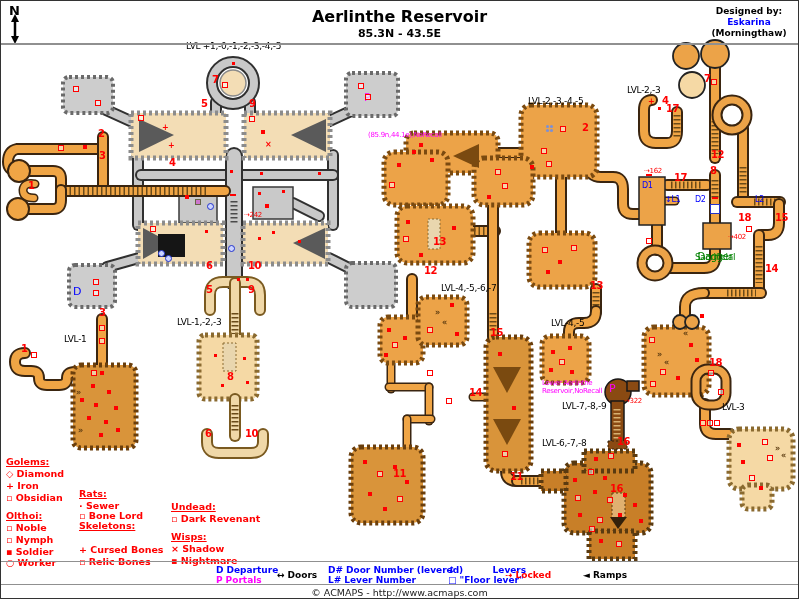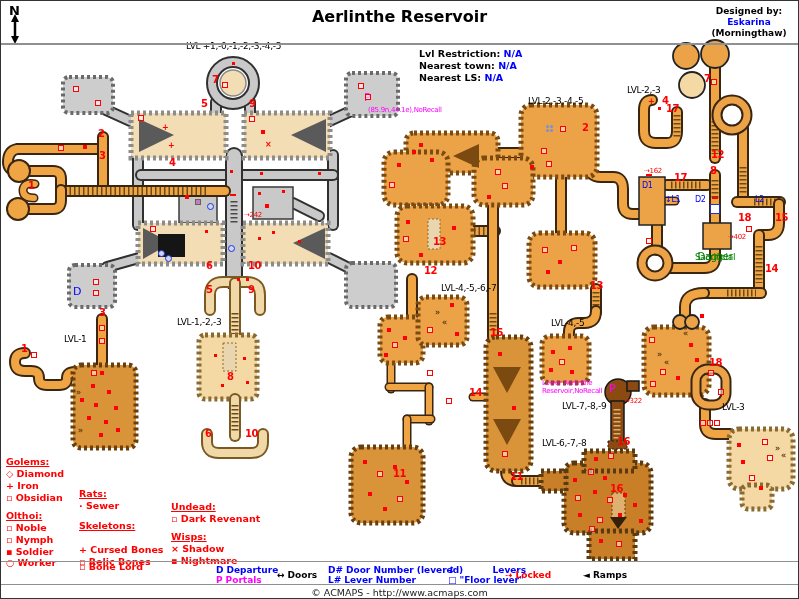--- a/index.html
+++ b/index.html
@@ -297,21 +297,21 @@
       <div class="mlab" style="left: 626px; top: 84px; color: rgb(0, 0, 0); font-size: 9px;">LVL-2,-3</div>
       <div class="mlab" style="left: 176px; top: 316px; color: rgb(0, 0, 0); font-size: 9px;">LVL-1,-2,-3</div>
       <div class="mlab" style="left: 63px; top: 333px; color: rgb(0, 0, 0); font-size: 9px;">LVL-1</div>
       <div class="mlab" style="left: 440px; top: 282px; color: rgb(0, 0, 0); font-size: 9px;">LVL-4,-5,-6,-7</div>
       <div class="mlab" style="left: 550px; top: 317px; color: rgb(0, 0, 0); font-size: 9px;">LVL-4,-5</div>
       <div class="mlab" style="left: 561px; top: 400px; color: rgb(0, 0, 0); font-size: 9px;">LVL-7,-8,-9</div>
       <div class="mlab" style="left: 541px; top: 437px; color: rgb(0, 0, 0); font-size: 9px;">LVL-6,-7,-8</div>
       <div class="mlab" style="left: 721px; top: 401px; color: rgb(0, 0, 0); font-size: 9px;">LVL-3</div>
       <div class="mlab" style="left: 714px; top: 251px; color: rgb(0, 128, 0); font-size: 9px; transform: translateX(-50%);">Sacrificial</div>
       <div class="mlab" style="left: 714px; top: 250px; color: rgb(0, 128, 0); font-size: 10px; transform: translateX(-50%);">Dagger</div>
-      <div class="mlab" style="left: 367px; top: 105px; color: rgb(255, 0, 255); font-size: 7px;">(85.9n,44.1e),NoRecall</div>
+      <div class="mlab" style="left: 367px; top: 130px; color: rgb(255, 0, 255); font-size: 7px;">(85.9n,44.1e),NoRecall</div>
       <div class="mlab" style="left: 541px; top: 378px; color: rgb(255, 0, 255); font-size: 7px;">Lower Aerlinthe</div>
       <div class="mlab" style="left: 541px; top: 386px; color: rgb(255, 0, 255); font-size: 7px;">Reservoir,NoRecall</div>
       <div class="mlab" style="left: 243px; top: 210px; color: rgb(255, 0, 0); font-size: 7px;">⇢242</div>
       <div class="mlab" style="left: 643px; top: 166px; color: rgb(255, 0, 0); font-size: 7px;">⇢162</div>
       <div class="mlab" style="left: 727px; top: 232px; color: rgb(255, 0, 0); font-size: 7px;">⇢402</div>
       <div class="mlab" style="left: 623px; top: 396px; color: rgb(255, 0, 0); font-size: 7px;">⇢322</div>
       <div class="mlab" style="left: 72px; top: 284px; color: rgb(0, 0, 255); font-size: 11px;">D</div>
       <div class="mlab" style="left: 363px; top: 90px; color: rgb(255, 0, 255); font-size: 11px;">P</div>
       <div class="mlab" style="left: 608px; top: 381px; color: rgb(255, 0, 255); font-size: 11px;">P</div>
       <div class="mlab" style="left: 641px; top: 180px; color: rgb(0, 0, 255); font-size: 8px;">D1</div>
@@ -502,45 +502,41 @@
       <div class="mk m-sq" style="left: 758px; top: 485px;"></div>
       <div class="mk m-o" style="left: 710px; top: 78px;"></div>
       <div class="mk m-plus" style="left: 647px; top: 97px;">+</div>
       <div class="mk m-dot" style="left: 656.5px; top: 105.5px;"></div>
       <div class="mk m-fl" style="left: 708.5px; top: 202.5px;"></div>
       <div class="mk m-door" style="left: 711px; top: 196px;"></div>
     </div>
 
   <div class="abs" id="compass-n">N</div>
   <div class="abs" id="page-title">Aerlinthe Reservoir</div>
+  <div class="abs" id="page-coords">85.3N - 43.5E</div>
   <div class="abs designer" style="top:5px">Designed by:</div>
   <div class="abs designer" style="top:16px;color:#0000ff">Eskarina</div>
   <div class="abs designer" style="top:27px">(Morningthaw)</div>
   <div class="hr" style="top:42px"></div>
 
-  <div class="abs" id="info-panel">
-      <div class=""><span>Lvl Restriction: </span><span class="val">N/A</span></div>
-      <div class=""><span>Nearest town: </span><span class="val">N/A</span></div>
-      <div class=""><span>Nearest LS: </span><span class="val">N/A</span></div>
-    </div>
 
   <div id="creature-legend">
       <div class="cl-title" style="left: 5px; top: 455px;">Golems:</div>
       <div class="cl-item" style="left: 5px; top: 467px;">◇ Diamond</div>
       <div class="cl-item" style="left: 5px; top: 479px;">+ Iron</div>
       <div class="cl-item" style="left: 5px; top: 491px;">▫ Obsidian</div>
       <div class="cl-title" style="left: 78px; top: 487px;">Rats:</div>
       <div class="cl-item" style="left: 78px; top: 499px;">· Sewer</div>
       <div class="cl-title" style="left: 5px; top: 509px;">Olthoi:</div>
       <div class="cl-item" style="left: 5px; top: 521px;">▫ Noble</div>
       <div class="cl-item" style="left: 5px; top: 533px;">▫ Nymph</div>
       <div class="cl-item" style="left: 5px; top: 545px;">▪ Soldier</div>
       <div class="cl-item" style="left: 5px; top: 556px;">○ Worker</div>
       <div class="cl-title" style="left: 78px; top: 519px;">Skeletons:</div>
-      <div class="cl-item" style="left: 78px; top: 560px;">▫ Bone Lord</div>
+      <div class="cl-item" style="left: 78px; top: 509px;">▫ Bone Lord</div>
       <div class="cl-item" style="left: 78px; top: 543px;">+ Cursed Bones</div>
       <div class="cl-item" style="left: 78px; top: 555px;">▫ Relic Bones</div>
       <div class="cl-title" style="left: 170px; top: 500px;">Undead:</div>
       <div class="cl-item" style="left: 170px; top: 512px;">▫ Dark Revenant</div>
       <div class="cl-title" style="left: 170px; top: 530px;">Wisps:</div>
       <div class="cl-item" style="left: 170px; top: 542px;">× Shadow</div>
       <div class="cl-item" style="left: 170px; top: 554px;">▪ Nightmare</div>
     </div>
   <div class="hr" style="top:560px;height:1px"></div>
   <div id="bottom-bar">

